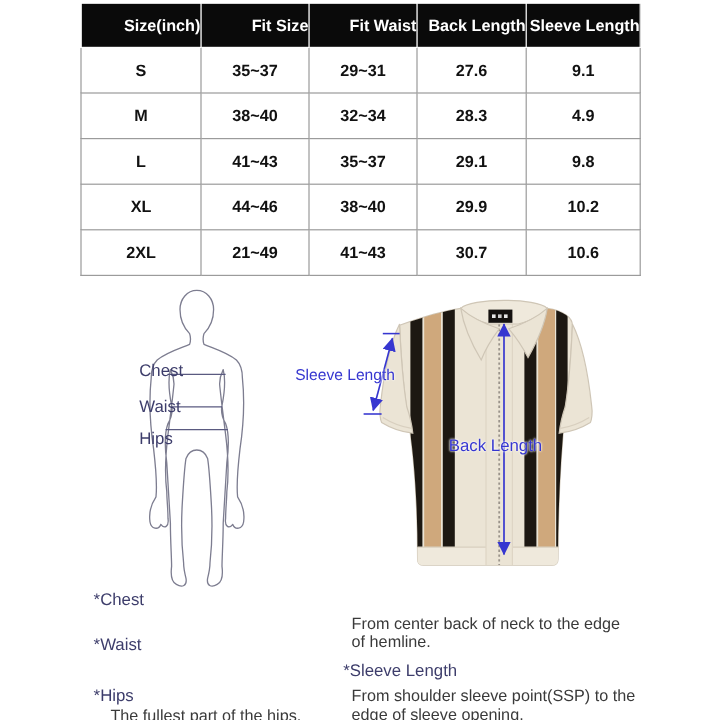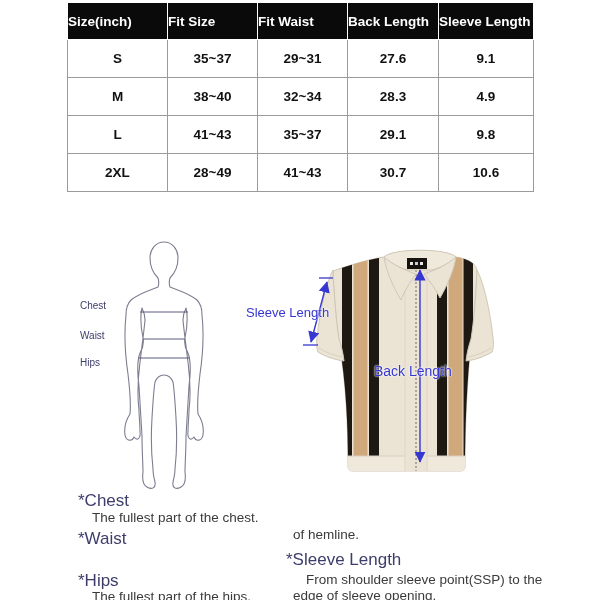--- a/index.html
+++ b/index.html
@@ -7,40 +7,41 @@
     position:relative;width:600px;height:600px;background:var(--page_bg,#fff);
     font-family:"Liberation Sans", sans-serif;overflow:hidden;
   }
   
   .size-table{
     position:absolute;left:67px;top:2px;width:466px;
     border-collapse:collapse;table-layout:fixed;
   }
   .size-table th{
     background:var(--table_header_bg,#0a0a0a);color:var(--table_header_text,#fff);
-    font-size:13.5px;font-weight:bold;height:36px;text-align:left;
+    font-size:13.5px;font-weight:bold;height:36px;text-align:right;
     border:1px solid #fff;padding:0;
   }
   .size-table td{
     font-size:13.5px;font-weight:bold;color:#111;height:37px;text-align:center;
     border:1px solid var(--table_border,#9b9b9b);padding:0;background:#fff;
   }
   
   .fig-label{
-    position:absolute;font-size:10px;color:var(--heading_navy,#3d3d6b);
+    position:absolute;font-size:14px;color:var(--heading_navy,#3d3d6b);
     white-space:nowrap;
+    margin-left:36px;
   }
   .blue-label{
     position:absolute;font-size:13px;color:var(--accent_blue,#3636d0);
     white-space:nowrap;text-shadow:0 0 2px #fff,0 0 2px #fff;
   }
   .blue-label.back{font-size:14px;}
   
   .note-title{
-    position:absolute;font-size:17px;color:var(--heading_navy,#3d3d6b);
+    position:absolute;font-size:14px;color:var(--heading_navy,#3d3d6b);
     white-space:nowrap;
   }
   .note-body{
     position:absolute;font-size:13.5px;color:var(--body_text,#3a3a3a);
     white-space:nowrap;
   }
   svg{position:absolute;display:block;}
 </style>
 </head>
 <body>
@@ -80,22 +81,29 @@
         <td>4.9</td>
       </tr>
       <tr>
         <td>L</td>
         <td>41~43</td>
         <td>35~37</td>
         <td>29.1</td>
         <td>9.8</td>
       </tr>
       <tr>
+        <td>XL</td>
+        <td>44~46</td>
+        <td>38~40</td>
+        <td>29.9</td>
+        <td>10.2</td>
+      </tr>
+      <tr>
         <td>2XL</td>
-        <td>28~49</td>
+        <td>21~49</td>
         <td>41~43</td>
         <td>30.7</td>
         <td>10.6</td>
       </tr>
     </tbody>
   </table>
 
   <svg style="left:118px;top:236px" width="92" height="260" viewBox="0 0 92 260">
     <path fill="#ffffff" stroke="var(--figure_outline)" stroke-width="1.1" stroke-linejoin="round" d="M46,6 C54,6 60,13 60,22 C60,30 57,37 52,42 C51,45 51,48 52,51
          C62,55 72,58 79,64 C82,67 84,72 84,79 C86,98 85,118 82,138
@@ -177,23 +185,23 @@
     <line x1="120" y1="30" x2="120" y2="222" stroke="var(--accent_blue)" stroke-width="1.4" marker-start="url(#arrowHead)" marker-end="url(#arrowHead)"></line>
     <line x1="27" y1="42" x2="11" y2="102" stroke="var(--accent_blue)" stroke-width="1.4" marker-start="url(#arrowHead)" marker-end="url(#arrowHead)"></line>
     <line x1="19" y1="38" x2="33" y2="38" stroke="var(--accent_blue)" stroke-width="1.3"></line>
     <line x1="3" y1="105" x2="18" y2="105" stroke="var(--accent_blue)" stroke-width="1.3"></line>
   </svg>
 
   <div class="blue-label" style="left:246px;top:305px">Sleeve Length</div>
   <div class="blue-label back" style="left:374px;top:363px">Back Length</div>
 
   <div class="note-title" style="left:78px;top:491px">*Chest</div>
-  <div class="note-body" style="left:92px;top:510px">The fullest part of the chest.</div>
   <div class="note-title" style="left:78px;top:529px">*Waist</div>
   <div class="note-title" style="left:78px;top:571px">*Hips</div>
   <div class="note-body" style="left:92px;top:589px">The fullest part of the hips.</div>
 
+  <div class="note-body" style="left:293px;top:512px">From center back of neck to the edge</div>
   <div class="note-body" style="left:293px;top:527px">of hemline.</div>
   <div class="note-title" style="left:286px;top:550px">*Sleeve Length</div>
-  <div class="note-body" style="left:306px;top:572px">From shoulder sleeve point(SSP) to the</div>
+  <div class="note-body" style="left:293px;top:572px">From shoulder sleeve point(SSP) to the</div>
   <div class="note-body" style="left:293px;top:588px">edge of sleeve opening.</div>
 
 </div>
 
 </body></html>

